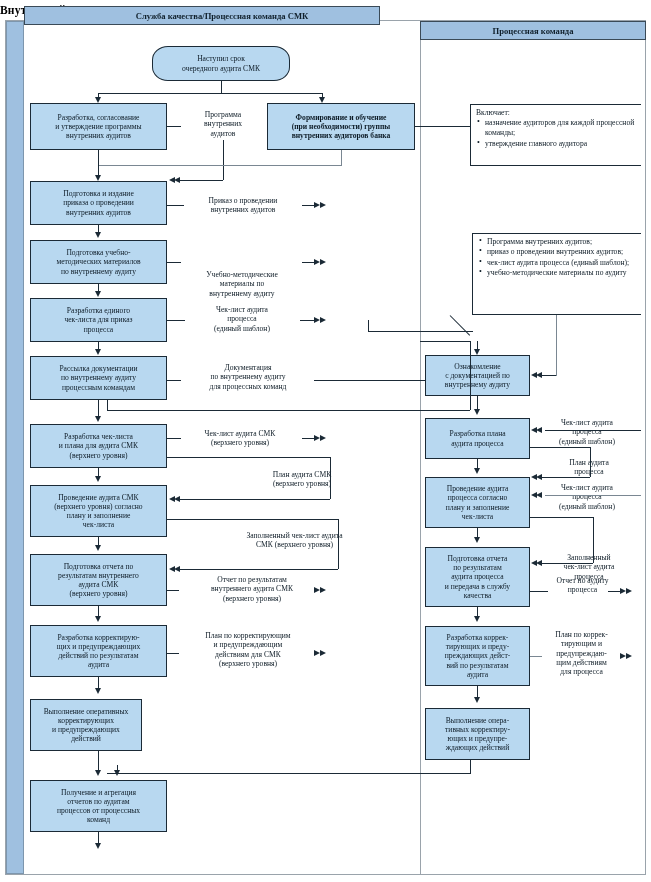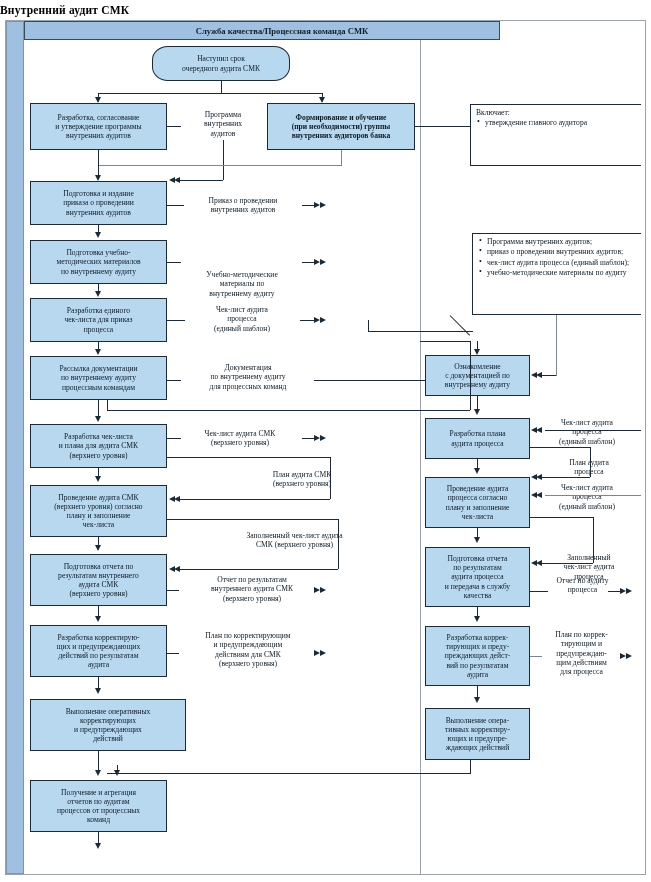--- a/index.html
+++ b/index.html
@@ -65,21 +65,22 @@
 <body>
 
 <div id="page">
 
   <div id="title">Внутренний аудит СМК</div>
 
   <div class="frame" style="left:5px;top:20px;width:641px;height:855px;"></div>
 
   <div class="band" style="left:6px;top:21px;width:18px;height:853px;"></div>
 
-  <div class="hdr" style="left:24px;top:21px;width:476px;height:19px;padding-left:40px;">Служба качества/Процессная команда СМК</div>
+  <div class="hdr" style="left:24px;top:6px;width:356px;height:19px;padding-left:40px;">Служба качества/Процессная команда СМК</div>
+  <div class="hdr" style="left:420px;top:21px;width:226px;height:19px;">Процессная команда</div>
 
   <div class="lane" style="left:420px;top:40px;height:834px;"></div>
 
   <div class="box round" style="left:152px;top:46px;width:138px;height:35px;white-space:pre-line;">Наступил срок
 очередного аудита СМК</div>
 
   <div class="box" style="left:30px;top:103px;width:137px;height:47px;white-space:pre-line;">Разработка, согласование
 и утверждение программы
 внутренних аудитов</div>
 
@@ -115,21 +116,21 @@
   <div class="box" style="left:30px;top:554px;width:137px;height:52px;white-space:pre-line;">Подготовка отчета по
 результатам внутреннего
 аудита СМК
 (верхнего уровня)</div>
 
   <div class="box" style="left:30px;top:625px;width:137px;height:52px;white-space:pre-line;">Разработка корректирую-
 щих и предупреждающих
 действий по результатам
 аудита</div>
 
-  <div class="box" style="left:30px;top:699px;width:156px;height:52px;white-space:pre-line;">Выполнение оперативных
+  <div class="box" style="left:30px;top:699px;width:112px;height:52px;white-space:pre-line;">Выполнение оперативных
 корректирующих
 и предупреждающих
 действий</div>
 
   <div class="box" style="left:30px;top:780px;width:137px;height:52px;white-space:pre-line;">Получение и агрегация
 отчетов по аудитам
 процессов от процессных
 команд</div>
 
   <div class="lbl" style="left:181px;top:110px;width:84px;white-space:pre-line;">Программа
@@ -156,20 +157,21 @@
 внутреннего аудита СМК
 (верхнего уровня)</div>
   <div class="lbl" style="left:176px;top:631px;width:144px;white-space:pre-line;">План по корректирующим
 и предупреждающим
 действиям для СМК
 (верхнего уровня)</div>
 
   <div class="note" style="left:470px;top:104px;width:171px;height:62px;">
     <span class="ttl">Включает:</span>
     <ul>
+      <li>назначение аудиторов для каждой процессной команды;</li>
       <li>утверждение главного аудитора</li>
     </ul>
   </div>
 
   <div class="note" style="left:472px;top:233px;width:169px;height:82px;">
     <ul>
       <li>Программа внутренних аудитов;</li>
       <li>приказ о проведении внутренних аудитов;</li>
       <li>чек-лист аудита процесса (единый шаблон);</li>
       <li>учебно-методические материалы по аудиту</li>

